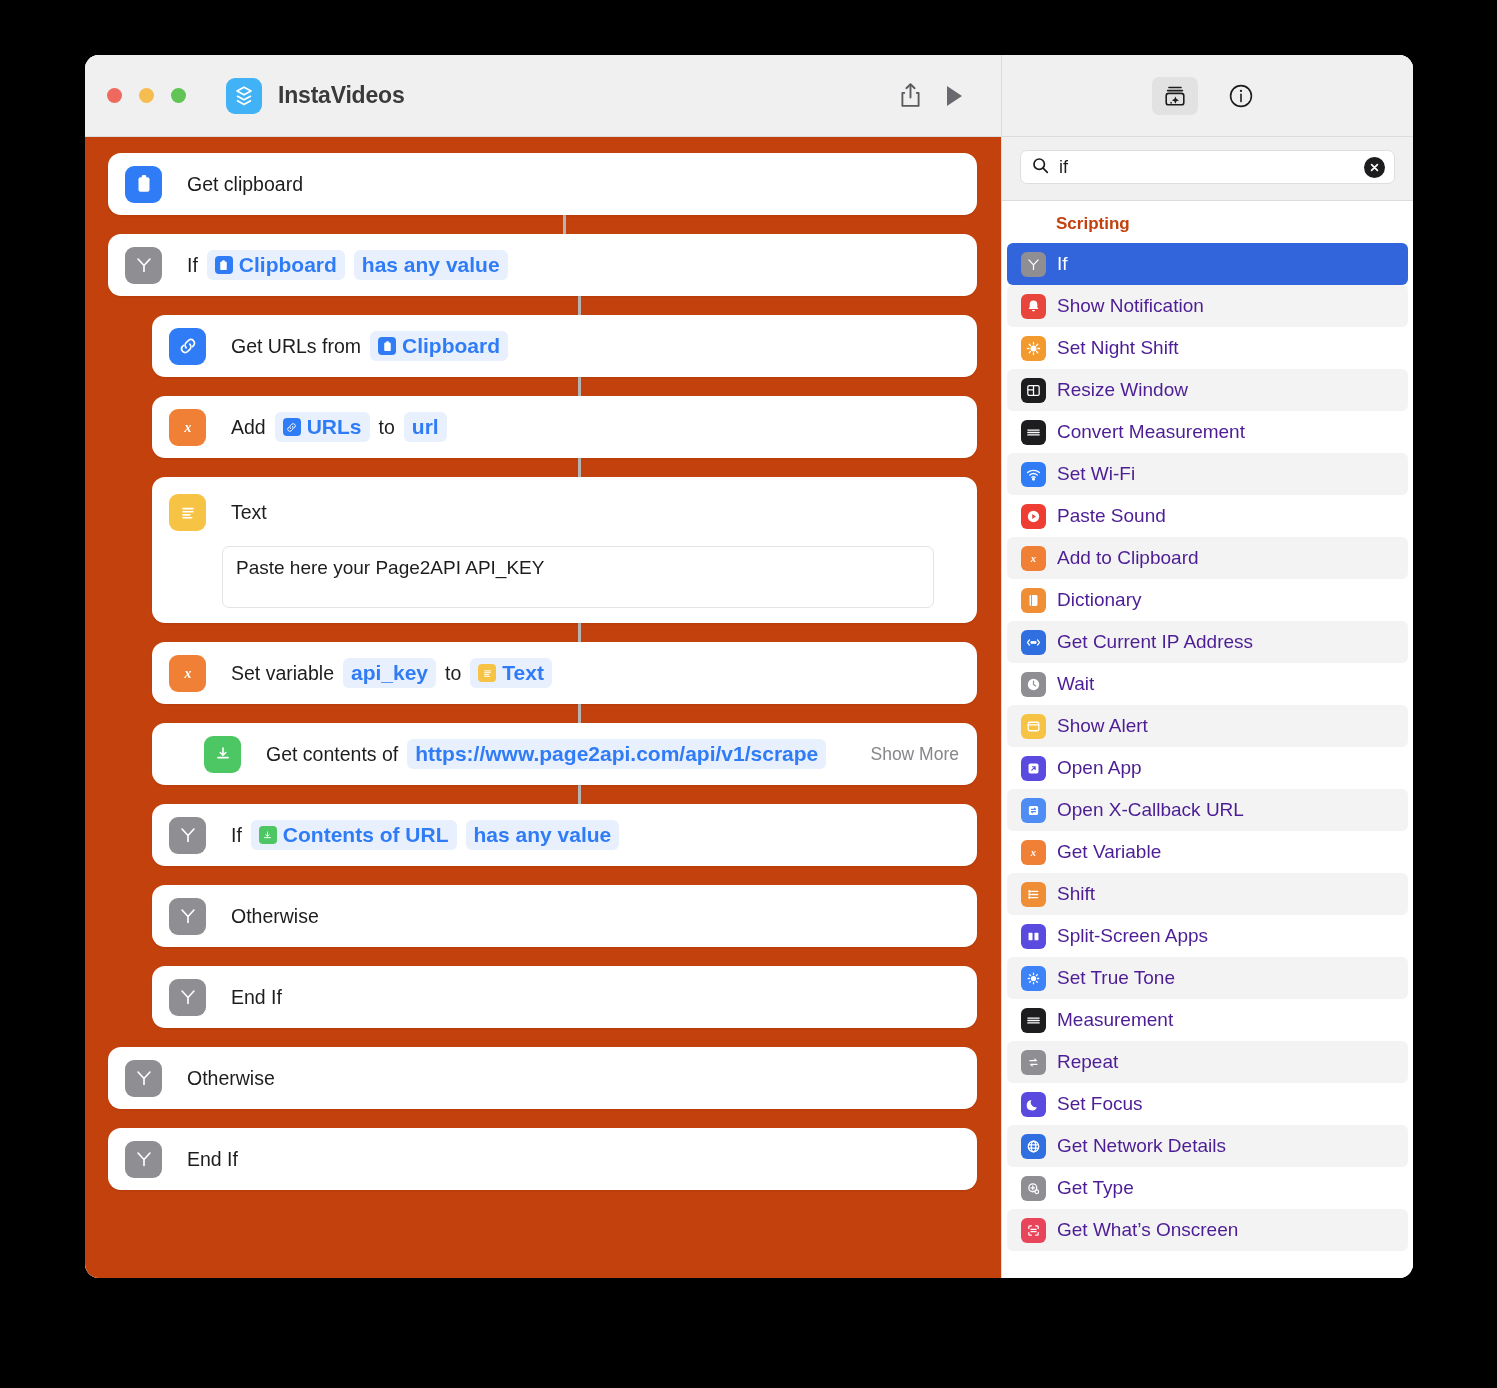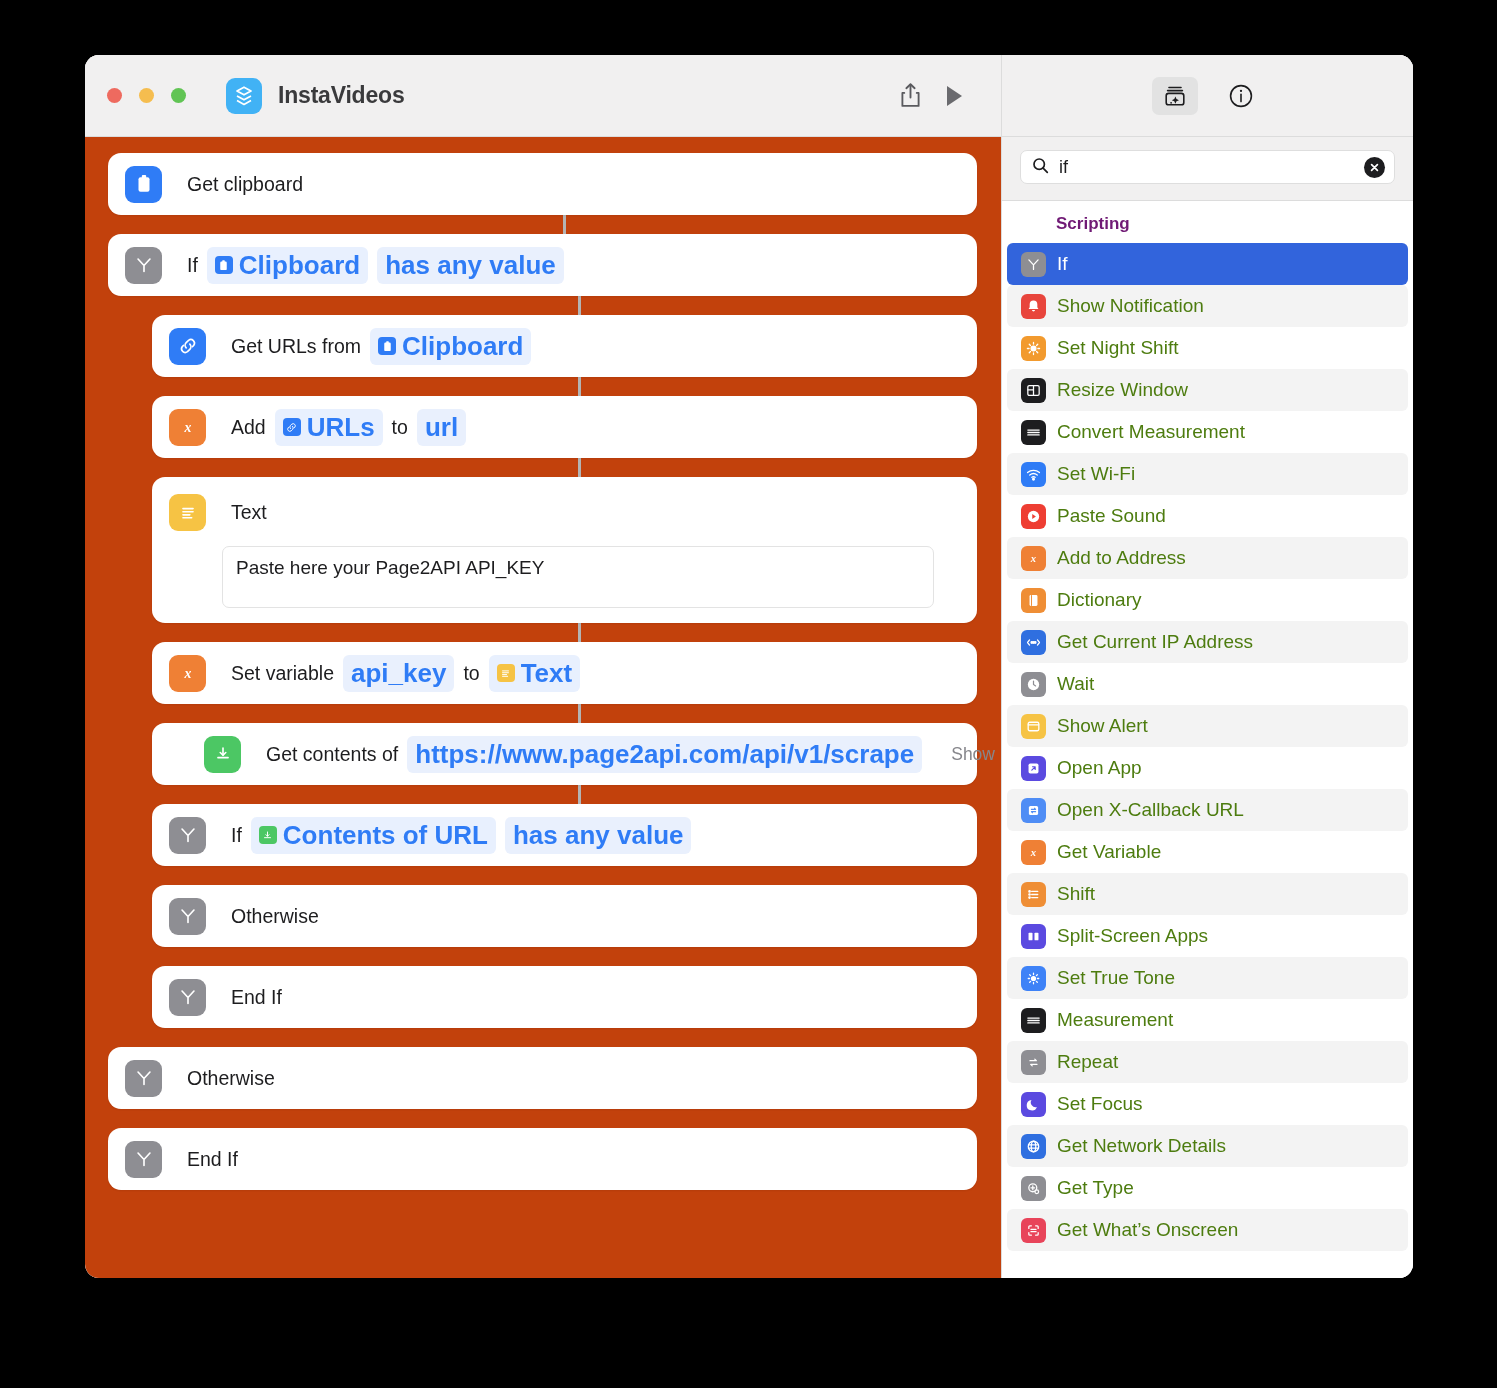--- a/index.html
+++ b/index.html
@@ -108,21 +108,21 @@
     flex: 0 0 auto;
     margin-right: 16px;
   }
   .act-label {
     font-size: 19.5px;
     color: #1d1d1f;
     font-weight: 500;
     white-space: nowrap;
   }
   .token {
-    font-size: 26px;
+    font-size: 21px;
     font-weight: 600;
     color: #2f7cf6;
     background: #e8f0fe;
     border-radius: 6px;
     padding: 3px 8px;
     display: inline-flex;
     align-items: center;
     gap: 6px;
     white-space: nowrap;
   }
@@ -213,21 +213,21 @@
   }
 
   .rp-list {
     flex: 1 1 auto;
     overflow: hidden;
     background: #ffffff;
     padding-top: 13px;
   }
   .list-group-title {
     font-size: 17px;
-    color: #701a75;
+    color: #c2410c;
     font-weight: 600;
     padding: 0 0 9px 54px;
   }
   .list-row {
     height: 42px;
     display: flex;
     align-items: center;
     padding: 0 12px 0 14px;
     margin: 0 5px;
     border-radius: 6px;
@@ -237,21 +237,21 @@
   .list-row.selected { background: #3264dc; }
   .list-row.selected .list-label { color: #ffffff; }
   .li-icon {
     width: 25px; height: 25px;
     border-radius: 6px;
     display: flex; align-items: center; justify-content: center;
     flex: 0 0 auto;
   }
   .list-label {
     font-size: 19px;
-    color: #4d7c0f;
+    color: #4c1d95;
     white-space: nowrap;
   }
 </style>
 </head>
 <body>
 
 <div class="window">
 
   <div class="left-pane">
 
@@ -595,21 +595,21 @@
               </svg>
             </div>
             <span class="list-label">Paste Sound</span>
           </div>
           <div class="list-row stripe">
             <div class="li-icon" style="background: rgb(239, 128, 53);">
               <svg width="17" height="17" viewBox="0 0 24 24">
                 <text x="12" y="17.5" text-anchor="middle" font-family="Liberation Serif,serif" font-style="italic" font-weight="700" font-size="15" fill="#ffffff">x</text>
               </svg>
             </div>
-            <span class="list-label">Add to Address</span>
+            <span class="list-label">Add to Clipboard</span>
           </div>
           <div class="list-row">
             <div class="li-icon" style="background: rgb(239, 142, 53);">
               <svg width="17" height="17" viewBox="0 0 24 24" fill="#ffffff">
                 <rect x="6.4" y="4.4" width="11.2" height="15.2" rx="1.8"></rect>
                 <path d="M9.2 4.4 v15.2" stroke="#ef8e35" stroke-width="1.4"></path>
               </svg>
             </div>
             <span class="list-label">Dictionary</span>
           </div>

